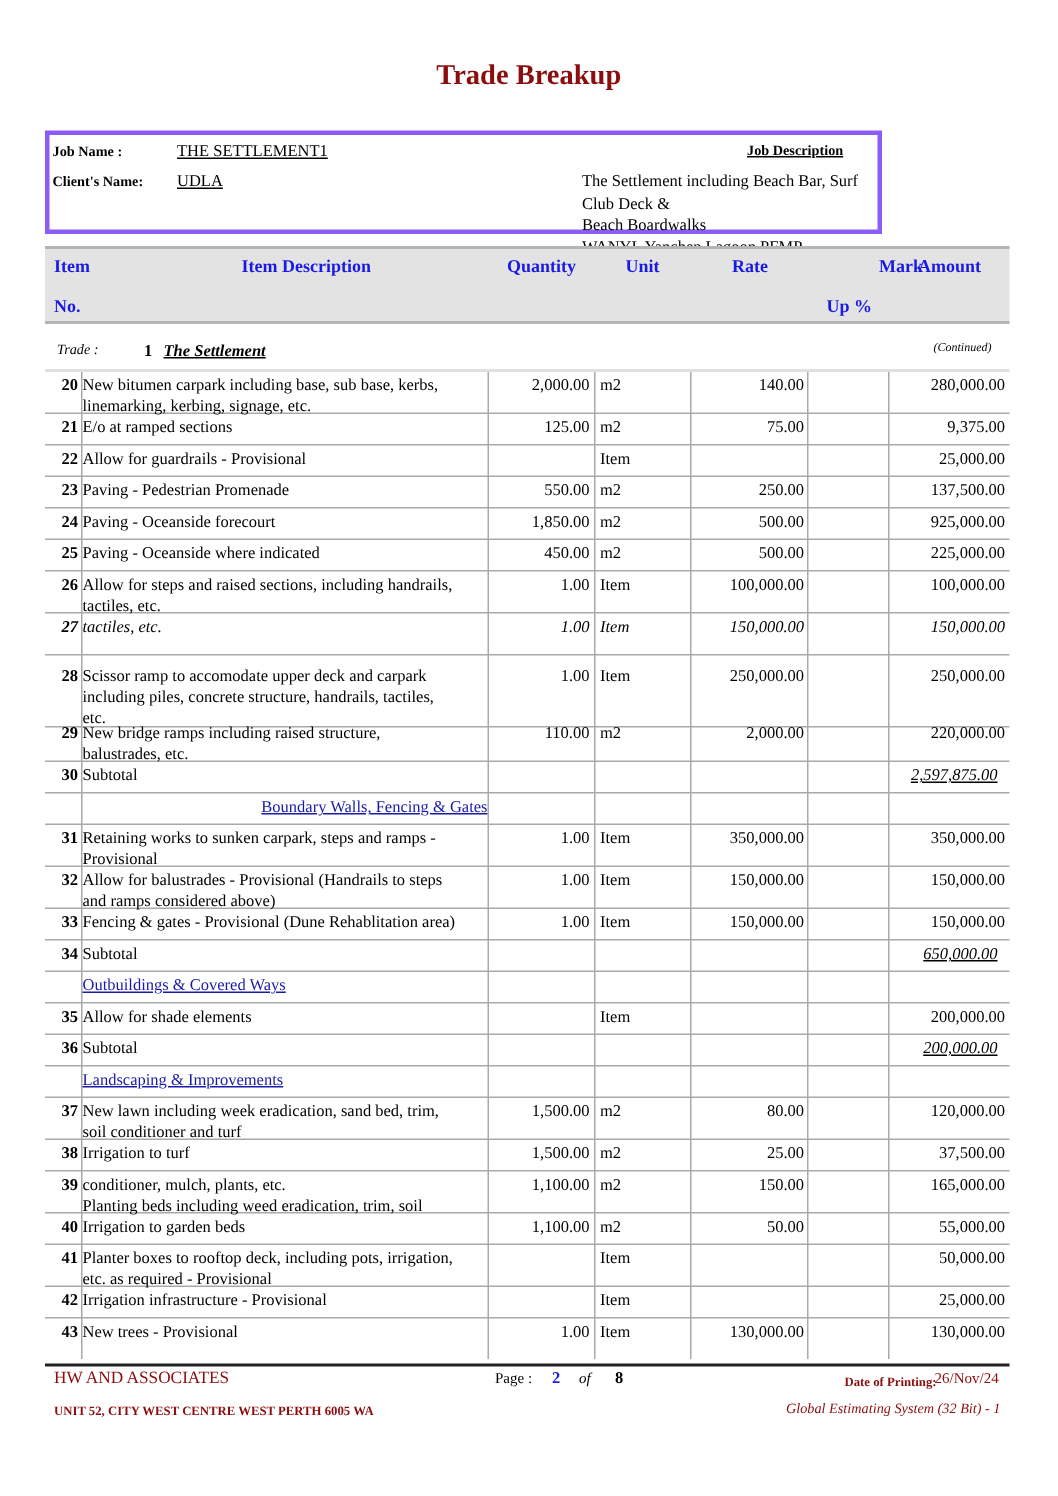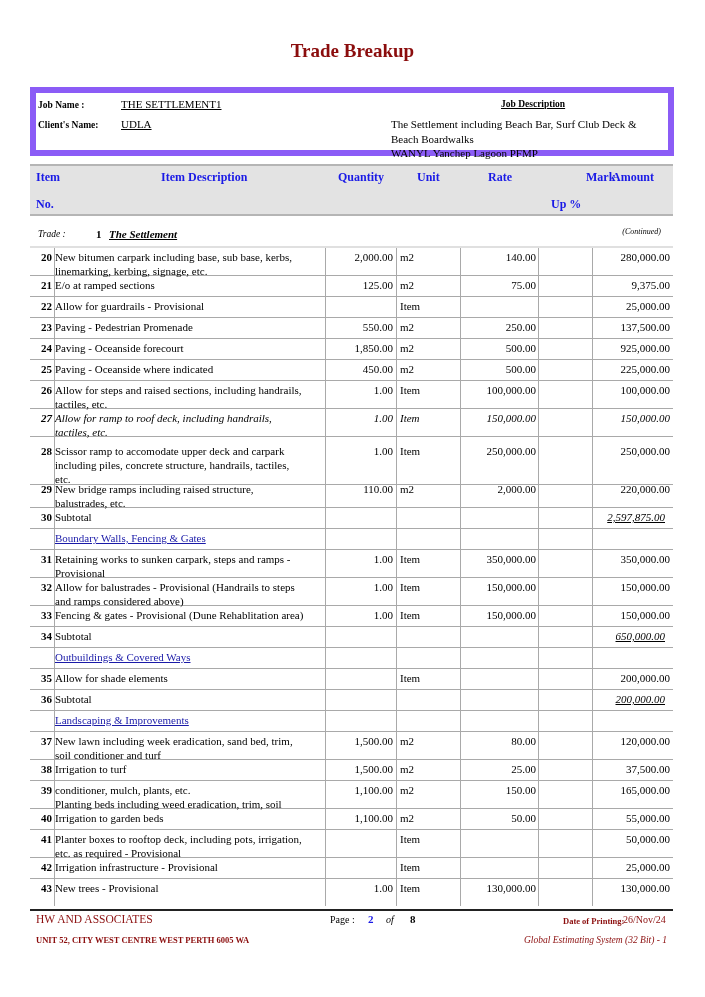--- a/index.html
+++ b/index.html
@@ -2,22 +2,22 @@
 <html><head>
 <meta charset="utf-8">
 <style>
   * { box-sizing: border-box; margin: 0; padding: 0; }
   html, body { width: 705px; height: 997px; background: #ffffff; overflow: hidden; }
   body { position: relative; font-family: "Liberation Serif", "DejaVu Serif", serif; color: #000; font-size: 11px; }
 
   .title { position: absolute; top: 40px; left: 0; width: 705px; text-align: center;
     font-size: 19px; font-weight: bold; color: #8b0d0d; }
 
-  .job-box { position: absolute; left: 30px; top: 87px; width: 644px; height: 69px;
-    border: 6px solid #8b5cf6; }
+  .job-box { position: absolute; left: 30px; top: 87px; width: 558px; height: 69px;
+    border: 3px solid #8b5cf6; }
   .job-label { position: absolute; font-weight: bold; font-size: 9.5px; }
   .job-value { position: absolute; font-size: 11px; text-decoration: underline; }
   .job-desc-title { position: absolute; left: 465px; top: 6px; font-weight: bold; font-size: 9.5px; text-decoration: underline; }
   .job-desc-lines { position: absolute; left: 355px; top: 24px; font-size: 11px; line-height: 14.5px; }
 
   .col-header { position: absolute; left: 30px; top: 164px; width: 643px; height: 52px;
     background: #e3e3e3; border-top: 2px solid #b5b5b5; border-bottom: 2px solid #b5b5b5; }
   .col-header span { position: absolute; font-weight: bold; color: #1a1ae6; font-size: 12px; }
 
   .trade-row { position: absolute; left: 30px; top: 218px; width: 643px; height: 30px; }
@@ -177,21 +177,20 @@
       </div>
     </div>
     <div class="row" style="top: 161px; height: 28px; font-style: italic;">
       <div class="cell c-no">27</div>
       <div class="cell c-qty">1.00</div>
       <div class="cell c-unit">Item</div>
       <div class="cell c-rate">150,000.00</div>
       <div class="cell c-mark"></div>
       <div class="cell c-amt">150,000.00</div>
       <div class="cell c-desc">
-        <div>Allow for ramp to roof deck, including handrails,</div>
         <div>tactiles, etc.</div>
       </div>
     </div>
     <div class="row" style="top: 194px; height: 43px;">
       <div class="cell c-no">28</div>
       <div class="cell c-qty">1.00</div>
       <div class="cell c-unit">Item</div>
       <div class="cell c-rate">250,000.00</div>
       <div class="cell c-mark"></div>
       <div class="cell c-amt">250,000.00</div>
@@ -217,21 +216,21 @@
       <div class="cell c-no">30</div>
       <div class="cell c-qty"></div>
       <div class="cell c-unit"></div>
       <div class="cell c-rate"></div>
       <div class="cell c-mark"></div>
       <div class="cell c-amt subtotal" style="text-align: right; padding-right: 5px;">2,597,875.00</div>
       <div class="cell c-desc">
         <div>Subtotal</div>
       </div>
     </div>
-    <div class="row" style="top: 281px; height: 21px;">
+    <div class="row" style="top: 281px; height: 21px; text-align: right;">
       <div class="cell c-no"></div>
       <div class="cell c-qty"></div>
       <div class="cell c-unit"></div>
       <div class="cell c-rate"></div>
       <div class="cell c-mark"></div>
       <div class="cell c-amt"></div>
       <div class="cell c-desc section-title"><div style="display: inline;">Boundary Walls, Fencing &amp; Gates</div></div>
     </div>
     <div class="row" style="top: 302px; height: 28px;">
       <div class="cell c-no">31</div>

